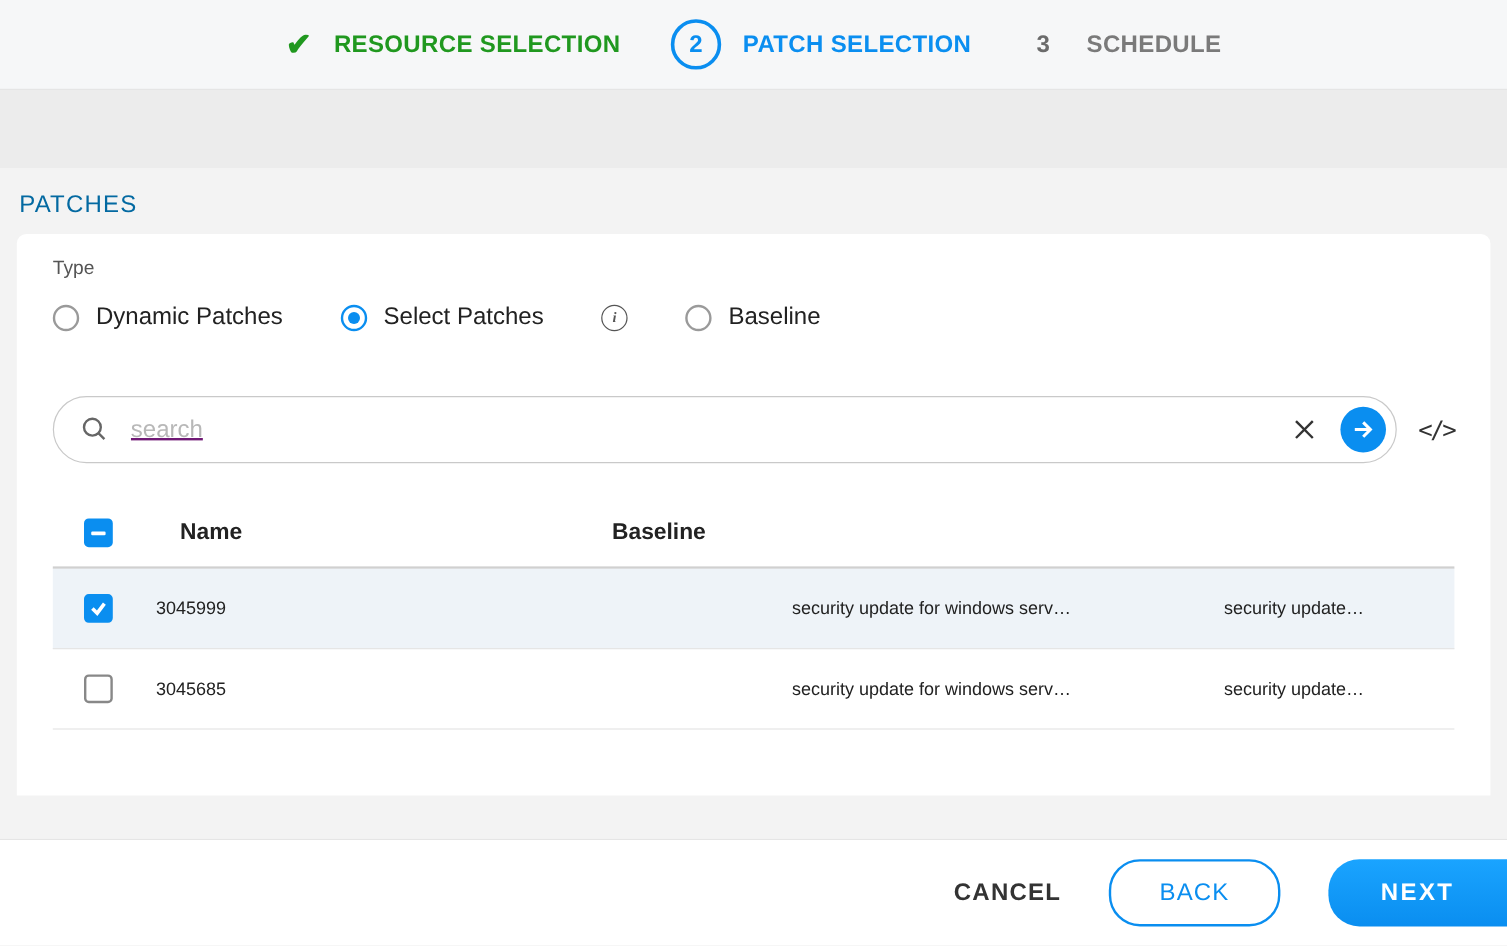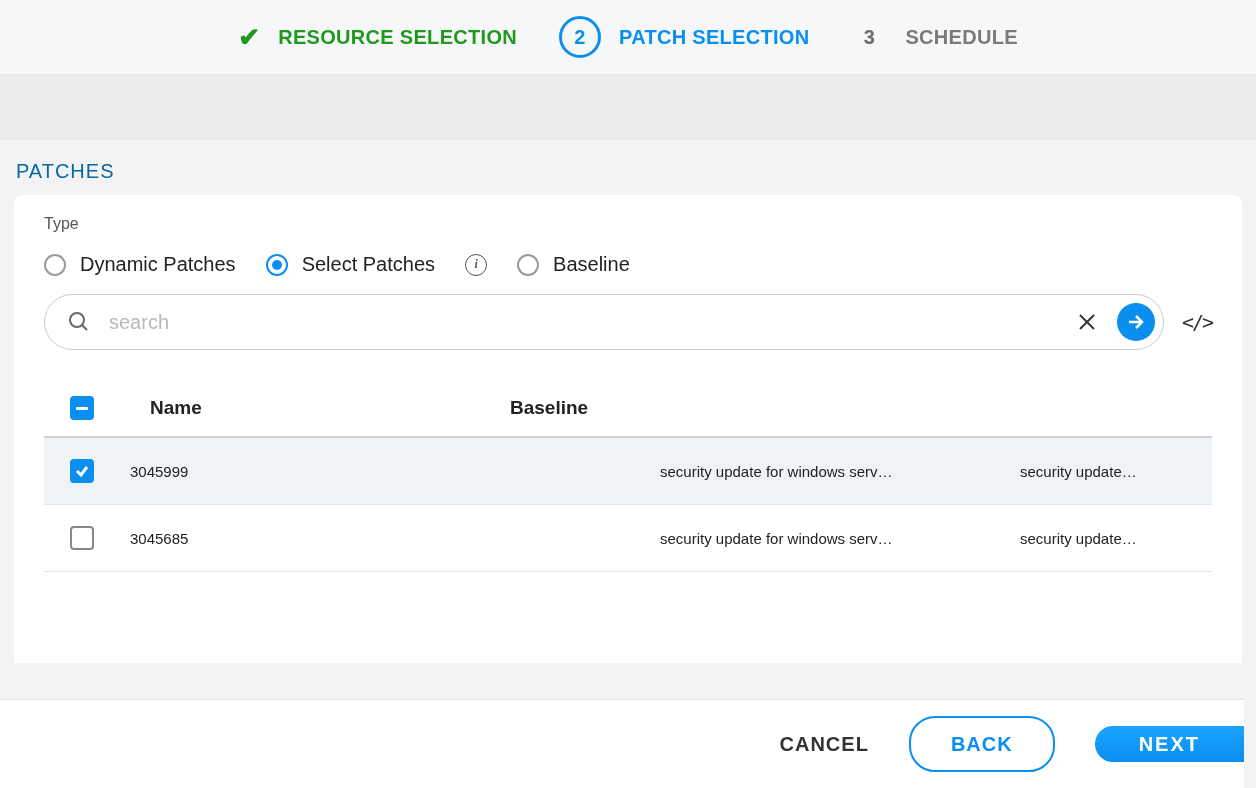--- a/index.html
+++ b/index.html
@@ -29,33 +29,33 @@
   .step .lbl{text-transform:uppercase;text-align:right;}
 
   .subbar{height:65px;background:var(--bg2);}
 
   
   .section-heading{padding:20px 16px 12px 16px;font-size:20px;letter-spacing:1px;color:#0369a1;font-weight:400;}
 
   
   .card{margin:0 14px 0 14px;background:#fff;border-radius:8px 8px 0 0;padding:20px 30px 0 30px;height:468px;box-sizing:border-box;position:relative;overflow:hidden;}
   .type-label{font-size:16px;color:#555;margin-bottom:20px;}
-  .radios{display:flex;align-items:center;gap:30px;margin-bottom:18px;}
+  .radios{display:flex;align-items:center;gap:48px;margin-bottom:54px;}
   .radio{display:flex;align-items:center;gap:14px;cursor:pointer;}
   .radio .rcircle{width:22px;height:22px;border-radius:50%;border:2px solid #9a9a9a;box-sizing:border-box;position:relative;}
   .radio.selected .rcircle{border-color:var(--bright-blue);}
   .radio.selected .rcircle::after{content:"";position:absolute;inset:4px;border-radius:50%;background:var(--bright-blue);}
   .radio .rlabel{font-size:20px;color:#222;}
   .info-icon{width:20px;height:20px;border:1.5px solid #555;border-radius:50%;display:inline-flex;align-items:center;justify-content:center;font-size:12px;font-weight:700;font-style:italic;color:#555;font-family:Georgia,serif;}
 
   
   .search-row{display:flex;align-items:center;gap:18px;margin-bottom:30px;}
   .search-pill{flex:1;height:54px;border:1px solid #c9c9c9;border-radius:28px;display:flex;align-items:center;padding:0 8px 0 22px;gap:16px;}
   .search-pill svg.mag{width:24px;height:24px;stroke:#666;fill:none;stroke-width:2;}
-  .search-pill input{flex:1;border:none;outline:none;font-size:20px;color:#3b82f6;background:transparent;}
+  .search-pill input{flex:1;border:none;outline:none;font-size:20px;color:#701a75;background:transparent;text-decoration:underline;}
   .search-pill input::placeholder{color:#b8b8b8;}
   .clear-btn{width:28px;height:28px;display:flex;align-items:center;justify-content:center;cursor:pointer;color:#333;font-size:22px;}
   .go-btn{width:38px;height:38px;border-radius:50%;background:var(--bright-blue);display:flex;align-items:center;justify-content:center;cursor:pointer;}
   .go-btn svg{stroke:#fff;fill:none;stroke-width:2.5;}
   .code-icon{font-family:monospace;font-size:20px;color:#333;display:flex;align-items:center;cursor:pointer;letter-spacing:-2px;}
 
   
   .table{width:100%;}
   .thead,.trow{display:flex;align-items:center;padding:0 16px 0 26px;}
   .thead{height:56px;border-bottom:2px solid #d0d0d0;font-weight:700;font-size:19px;}
@@ -66,24 +66,24 @@
   .col-name{width:360px;flex:none;white-space:nowrap;overflow:hidden;text-overflow:ellipsis;margin-left:20px;}
   .col-cat{flex:1;white-space:nowrap;overflow:hidden;text-overflow:ellipsis;}
 
   .cb{width:24px;height:24px;border:2px solid #888;border-radius:4px;display:flex;align-items:center;justify-content:center;box-sizing:border-box;cursor:pointer;background:#fff;}
   .cb.indet{background:var(--bright-blue);border-color:var(--bright-blue);}
   .cb.indet::after{content:"";width:12px;height:3px;background:#fff;border-radius:1px;}
   .cb.checked{background:var(--bright-blue);border-color:var(--bright-blue);}
   .cb.checked svg{stroke:#fff;stroke-width:3;fill:none;}
 
   
-  .footer{position:absolute;left:0;right:12px;bottom:0;height:88px;background:#fff;border-top:1px solid #e5e5e5;display:flex;align-items:center;justify-content:flex-end;padding-right:16px;gap:40px;}
+  .footer{position:absolute;left:0;right:0;bottom:0;height:88px;background:#fff;border-top:1px solid #e5e5e5;display:flex;align-items:center;justify-content:flex-end;padding-right:16px;gap:40px;}
   .btn-cancel{font-size:20px;font-weight:700;letter-spacing:1px;color:#333;cursor:pointer;}
-  .btn-back{height:52px;padding:0 40px;border:2px solid var(--bright-blue);border-radius:26px;color:var(--bright-blue);font-size:20px;font-weight:700;letter-spacing:1px;display:flex;align-items:center;cursor:pointer;background:#fff;}
-  .btn-next{height:36px;padding:0 44px;border-radius:26px 0 0 26px;background:linear-gradient(180deg,#1aa4ff 0%,#0a8ef0 100%);color:#fff;font-size:20px;font-weight:700;letter-spacing:2px;display:flex;align-items:center;cursor:pointer;border:none;margin-right:-16px;}
+  .btn-back{height:52px;padding:0 40px;border:2px solid var(--bright-blue);border-radius:26px;color:var(--bright-blue);font-size:20px;font-weight:400;letter-spacing:1px;display:flex;align-items:center;cursor:pointer;background:#fff;}
+  .btn-next{height:56px;padding:0 44px;border-radius:26px 0 0 26px;background:linear-gradient(180deg,#1aa4ff 0%,#0a8ef0 100%);color:#fff;font-size:20px;font-weight:700;letter-spacing:2px;display:flex;align-items:center;cursor:pointer;border:none;margin-right:-16px;}
 
 </style>
 </head>
 <body>
 
 <div class="page">
 
   <div class="stepper-bar">
     <div class="step done">
       <span class="check">✔</span>

